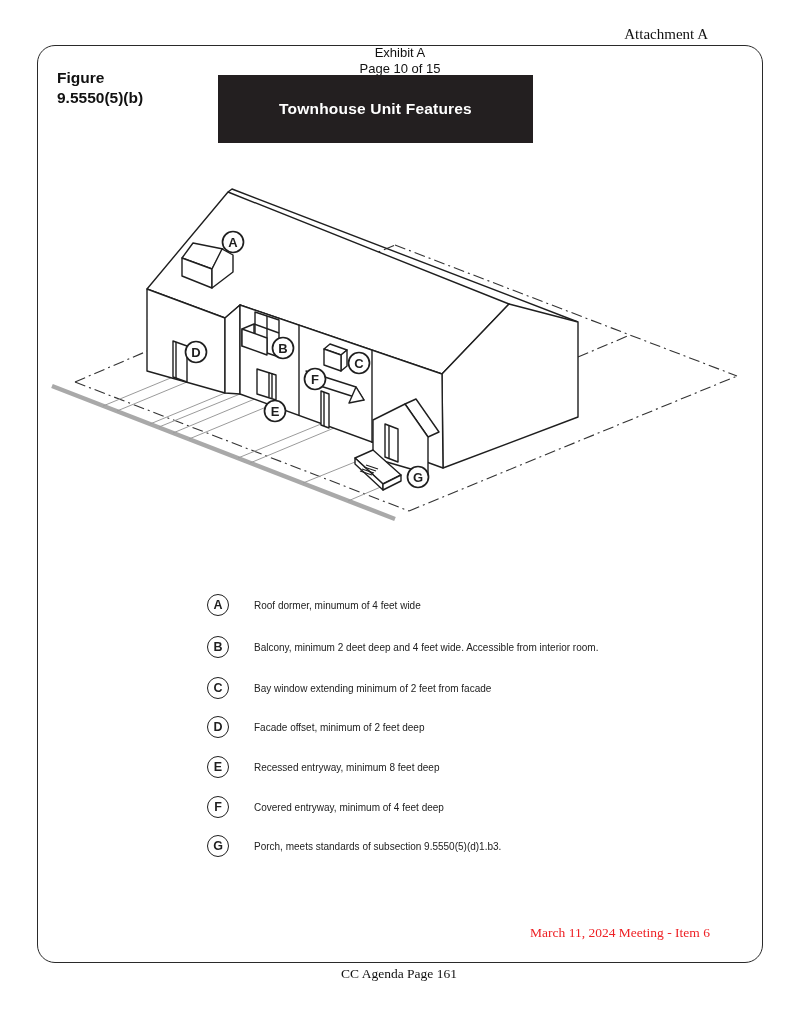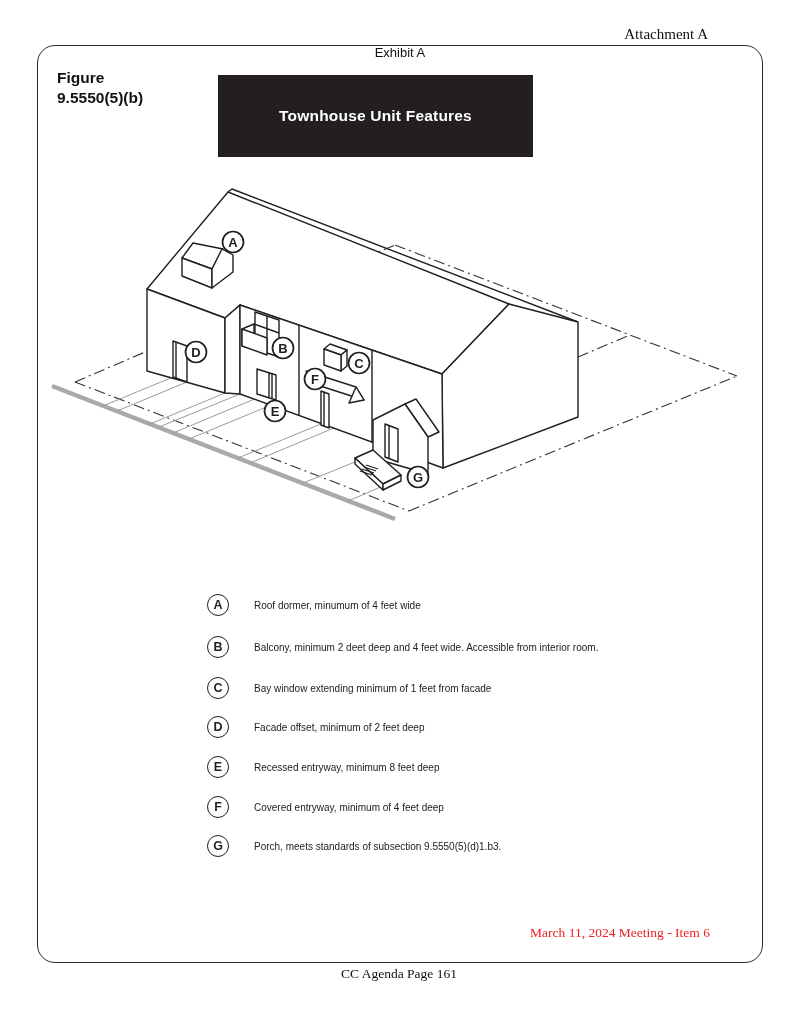--- a/index.html
+++ b/index.html
@@ -6,21 +6,21 @@
   #page{position:relative;width:800px;height:1012px;background:#ffffff;overflow:hidden;
         font-family:"Liberation Sans", sans-serif;color:#1f1f1f;}
   .hdr-center{position:absolute;left:280px;top:9px;width:240px;text-align:center;
         font-size:13px;line-height:16px;color:#111;margin-top:36px;}
   .hdr-attach{position:absolute;right:92px;top:26px;font-family:Liberation Serif, serif;
         font-size:15px;color:#111;}
   .border-rect{position:absolute;left:37px;top:45px;width:724px;height:916px;
         border:1.6px solid #2a2a2a;border-radius:18px;}
   .figure-label{position:absolute;left:57px;top:68px;font-weight:bold;font-size:15.5px;
         line-height:20px;color:#111;}
-  .banner{position:absolute;left:218px;top:75px;width:315px;height:82px;
+  .banner{position:absolute;left:218px;top:75px;width:315px;height:68px;
         display:flex;align-items:center;justify-content:center;}
   .banner span{font-weight:bold;font-size:15.5px;letter-spacing:.2px;}
   svg{position:absolute;left:0;top:0;}
   .legend{position:absolute;left:0;top:0;}
   .legend-row{position:absolute;left:207px;display:flex;align-items:center;}
   .legend-badge{width:20px;height:20px;border:1.7px solid #1f1f1f;border-radius:50%;
         display:flex;align-items:center;justify-content:center;
         font-weight:bold;font-size:12.5px;background:#fff;flex:0 0 auto;}
   .legend-text{margin-left:25px;font-size:10px;color:#222;white-space:nowrap;}
   .footer-center{position:absolute;left:299px;top:966px;width:200px;text-align:center;
@@ -28,20 +28,21 @@
   .footer-right{position:absolute;left:520px;top:925px;width:200px;text-align:center;
         font-family:"Liberation Serif", serif;font-size:13.5px;}
 </style>
 </head>
 <body>
 
 <div id="page">
 
   <div class="hdr-center">
     <div>Exhibit A</div>
+    <div>Page 10 of 15</div>
   </div>
   <div class="hdr-attach">Attachment A</div>
 
   <div class="border-rect"></div>
 
   <div class="figure-label">
     <div>Figure</div>
     <div>9.5550(5)(b)</div>
   </div>
 
@@ -174,21 +175,21 @@
     <div class="legend-row" style="top:594px;">
       <div class="legend-badge">A</div>
       <div class="legend-text">Roof dormer, minumum of 4 feet wide</div>
     </div>
     <div class="legend-row" style="top:636px;">
       <div class="legend-badge">B</div>
       <div class="legend-text">Balcony, minimum 2 deet deep and 4 feet wide. Accessible from interior room.</div>
     </div>
     <div class="legend-row" style="top:677px;">
       <div class="legend-badge">C</div>
-      <div class="legend-text">Bay window extending minimum of 1 feet from facade</div>
+      <div class="legend-text">Bay window extending minimum of 2 feet from facade</div>
     </div>
     <div class="legend-row" style="top:716px;">
       <div class="legend-badge">D</div>
       <div class="legend-text">Facade offset, minimum of 2 feet deep</div>
     </div>
     <div class="legend-row" style="top:756px;">
       <div class="legend-badge">E</div>
       <div class="legend-text">Recessed entryway, minimum 8 feet deep</div>
     </div>
     <div class="legend-row" style="top:796px;">

